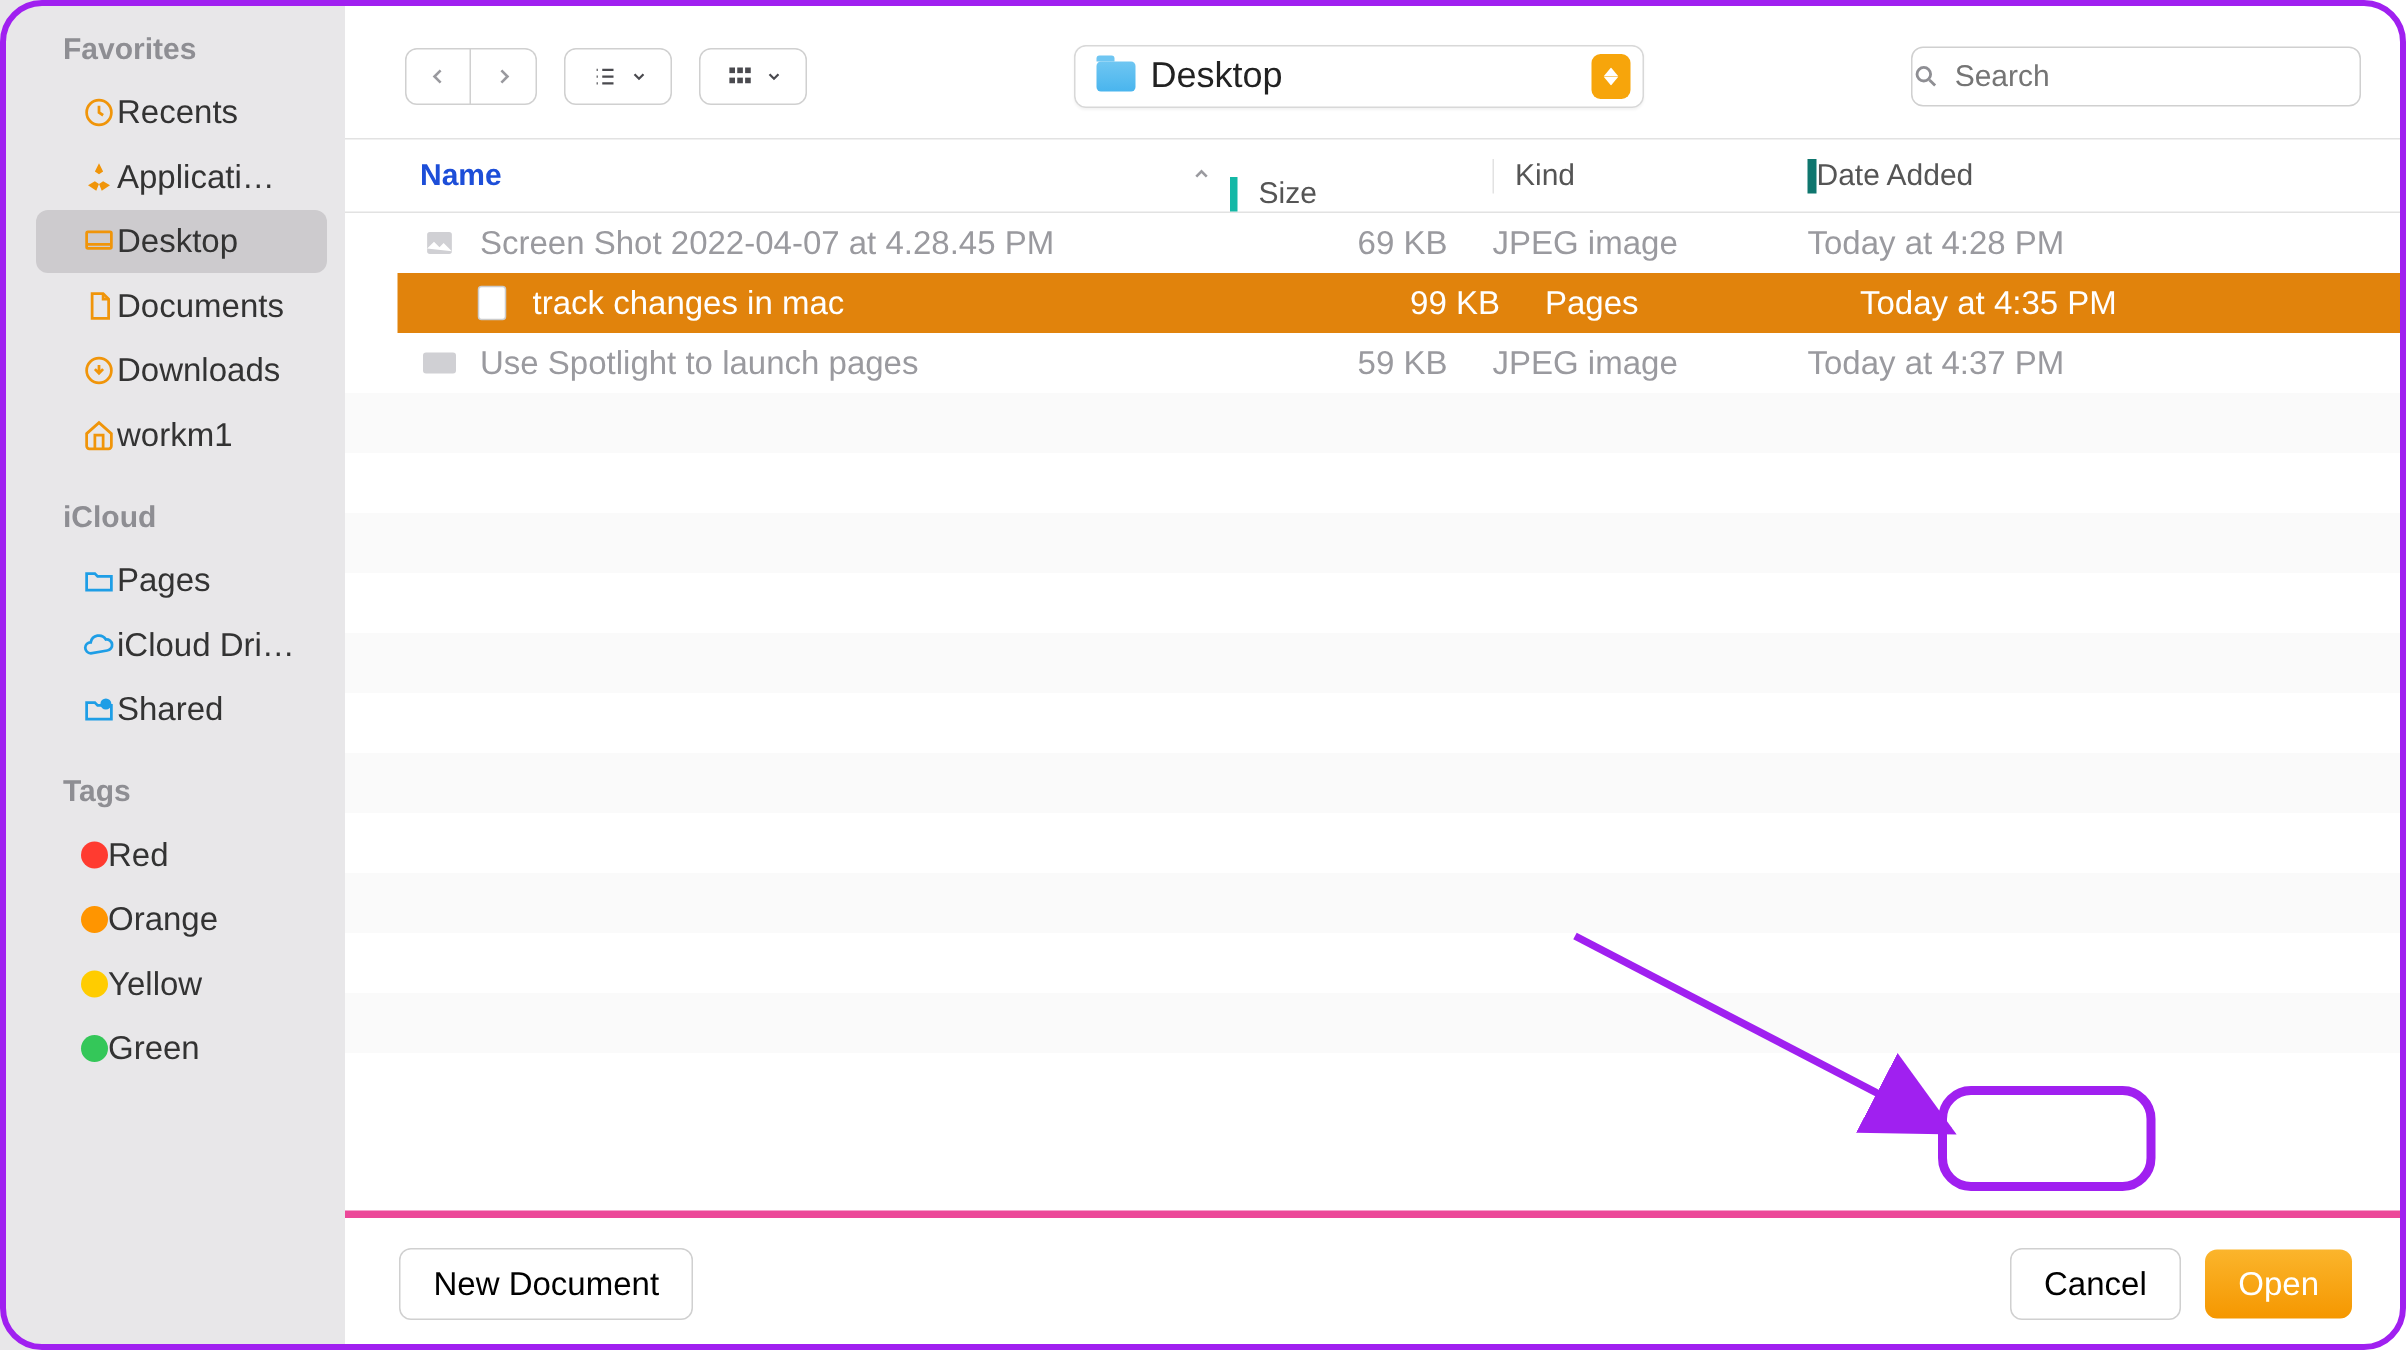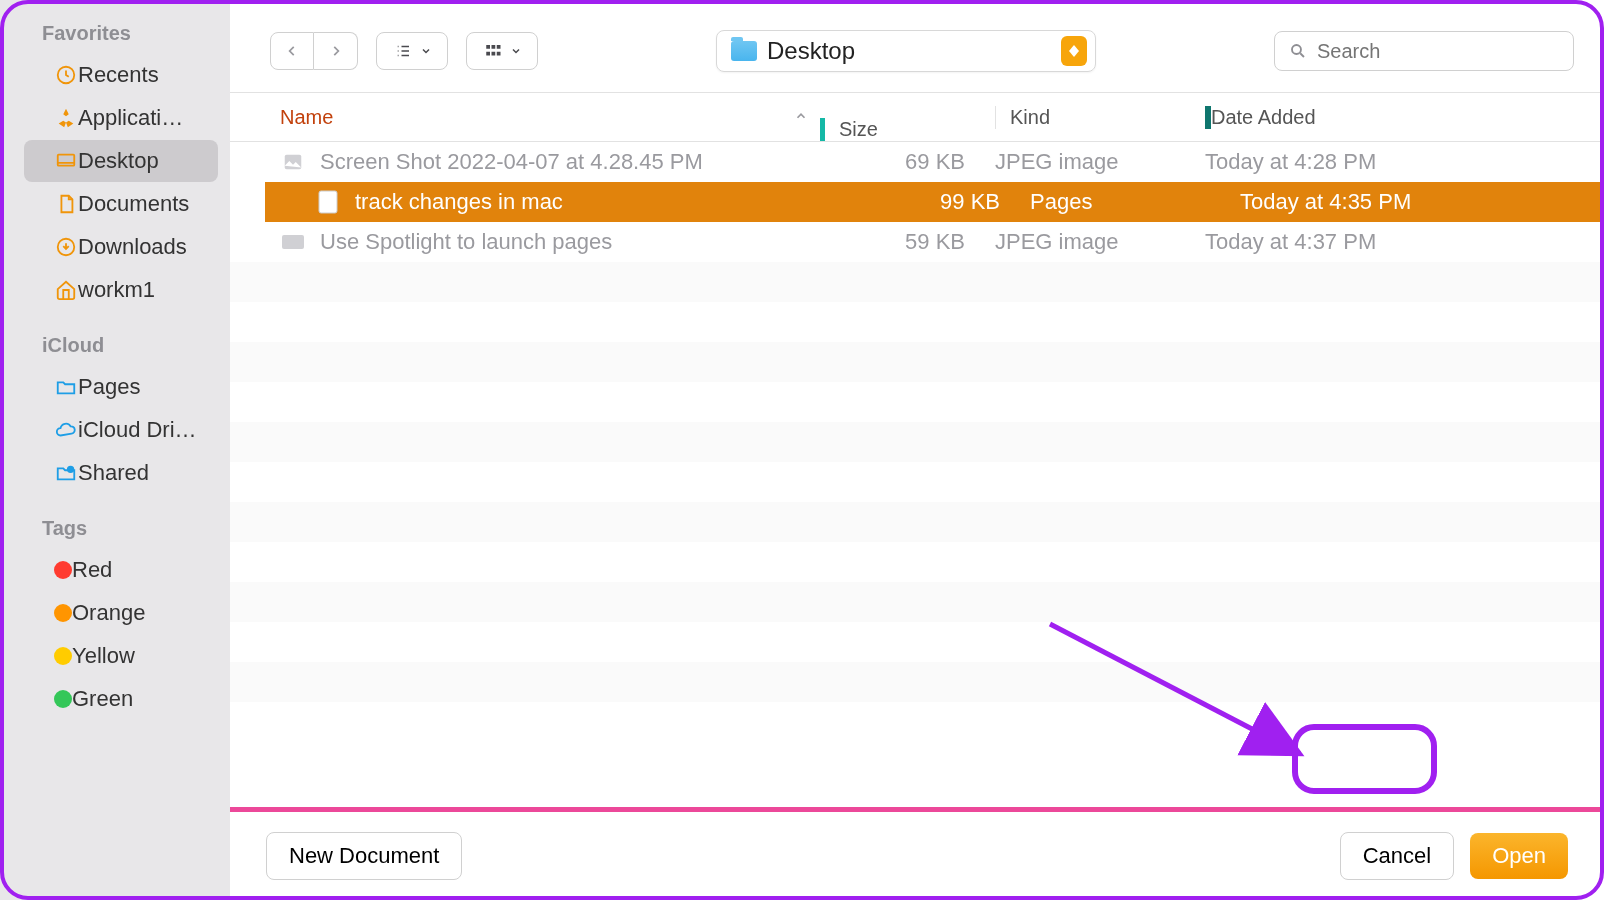--- a/index.html
+++ b/index.html
@@ -117,21 +117,21 @@
   background: #f7a50b;
   border-radius: 6px;
   display:flex; flex-direction:column;
   align-items:center; justify-content:center;
   color:#fff; font-size:10px; line-height:8px;
 }
 .search-box {
   display: flex; align-items: center; gap: 10px;
   border: 1px solid #d0d0d0;
   border-radius: 8px;
-  height: 40px; padding: 0 14px;
+  height: 40px; padding: 0 0;
   width: 300px;
 }
 .search-box input {
   border: none; outline: none;
   font-size: 20px; color: #8e8e93;
   background: transparent; width: 100%;
 }
 .column-headers {
   display: flex;
   align-items: center;
@@ -367,21 +367,21 @@
       <svg width="20" height="20" viewBox="0 0 24 24" fill="none" stroke="#8e8e93" stroke-width="2.5">
           <circle cx="10" cy="10" r="6"></circle>
           <path d="M20 20l-5-5"></path>
         </svg>
       <input placeholder="Search" style="">
     </div>
   </div>
 
   <div class="column-headers">
     <div class="col-name">
-      <span style="font-weight:400;color:#c2410c">Name</span>
+      <span style="font-weight:700;color:#1d4ed8">Name</span>
       <span class="sort">
         <svg width="14" height="14" viewBox="0 0 24 24" fill="none" stroke="#9a9a9f" stroke-width="3">
             <path d="M6 15l6-6 6 6"></path>
           </svg>
       </span>
     </div>
     <div class="col-size"><span>Size</span></div>
     <div class="col-kind"><span>Kind</span></div>
     <div class="col-date"><span>Date Added</span></div>
   </div>

